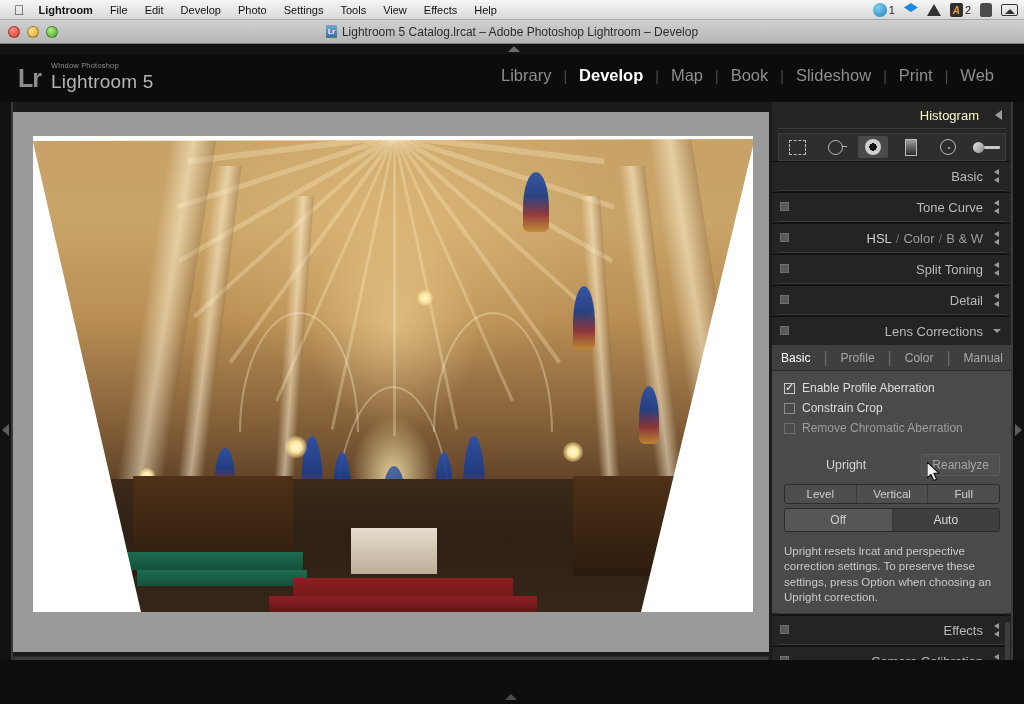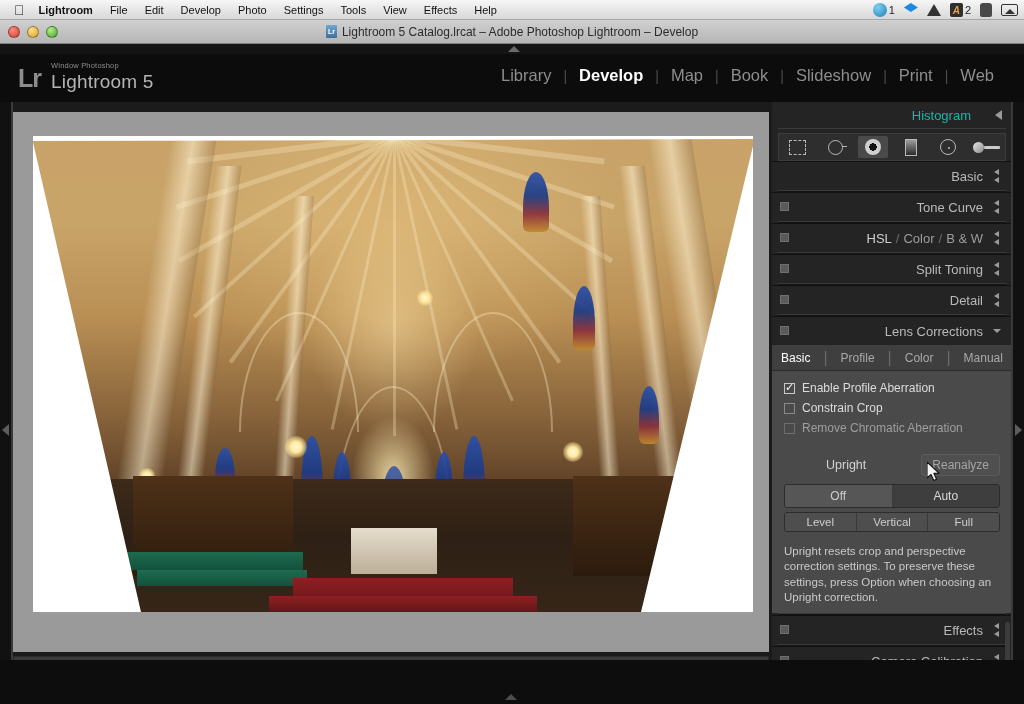--- a/index.html
+++ b/index.html
@@ -131,21 +131,21 @@
   .tb-check { width:11px;height:11px;background:#4a4a4a;border:1px solid #6c6c6c;}
   .tb-label { margin-left:7px; color:#d0d0d0; font-size:12px; }
   .tb-right-caret { margin-left:auto; width:0;height:0;border-left:6px solid transparent;
       border-right:6px solid transparent;border-top:7px solid #a0a0a0;}
 
   .stage-foot { position:absolute; left:13px; top:590px; width:756px; height:12px; background:#1b1b1b;}
 
   
   .rpanel { position:absolute; left:772px; top:0; width:240px; height:602px; background:#242424; }
   .pn-title { height:26px; display:flex; align-items:center; justify-content:flex-end;
-      padding-right:10px; color:#14b8a6; font-size:13px; gap:24px; }
+      padding-right:10px; color:#fef9c3; font-size:13px; gap:16px; }
   .pn-title .tri { width:0;height:0;border-top:5px solid transparent;border-bottom:5px solid transparent;
       border-right:7px solid #9a9a9a;}
   .pn-rule { height:1px; background:#3a3a3a; margin:0 6px; }
 
   .toolstrip { margin:4px 6px 0 6px; height:28px; background:#2e2e2e; border:1px solid #3d3d3d;
       display:flex; align-items:center; justify-content:space-around; }
   .tool { width:30px;height:22px; display:flex; align-items:center; justify-content:center; }
   .tool.sel { background:#4a4a4a; border-radius:2px; }
   .ic-crop { width:17px;height:15px; border:1.5px dashed #b9b9b9; }
   .ic-spot { width:15px;height:15px;border:1.5px solid #b9b9b9;border-radius:50%; position:relative;}
@@ -511,31 +511,31 @@
               <span class="cb"></span>
               <span>Remove Chromatic Aberration</span>
             </div>
           </div>
 
           <div class="upright-row">
             <span class="upright-lbl">Upright</span>
             <span class="btn-reanalyze">Reanalyze</span>
           </div>
 
-          <div class="seg">
-            <span class="segbtn">Off</span>
-            <span class="segbtn on">Auto</span>
-          </div>
           <div class="seg seg2">
             <span class="segbtn">Level</span>
             <span class="segbtn">Vertical</span>
             <span class="segbtn">Full</span>
           </div>
-
-          <div class="lc-note">Upright resets crop and perspective correction settings. To preserve these settings, press Option when choosing an Upright correction.</div>
+          <div class="seg">
+            <span class="segbtn">Off</span>
+            <span class="segbtn on">Auto</span>
+          </div>
+
+          <div class="lc-note">Upright resets lrcat and perspective correction settings. To preserve these settings, press Option when choosing an Upright correction.</div>
         </div>
         <div class="sect-rule"></div>
       </div>
 
       <div class="sect">
         <div class="sect-hdr">
           <span class="sw"></span>
           <span class="lbl">Effects</span>
           <span class="chev">
               <span></span>

